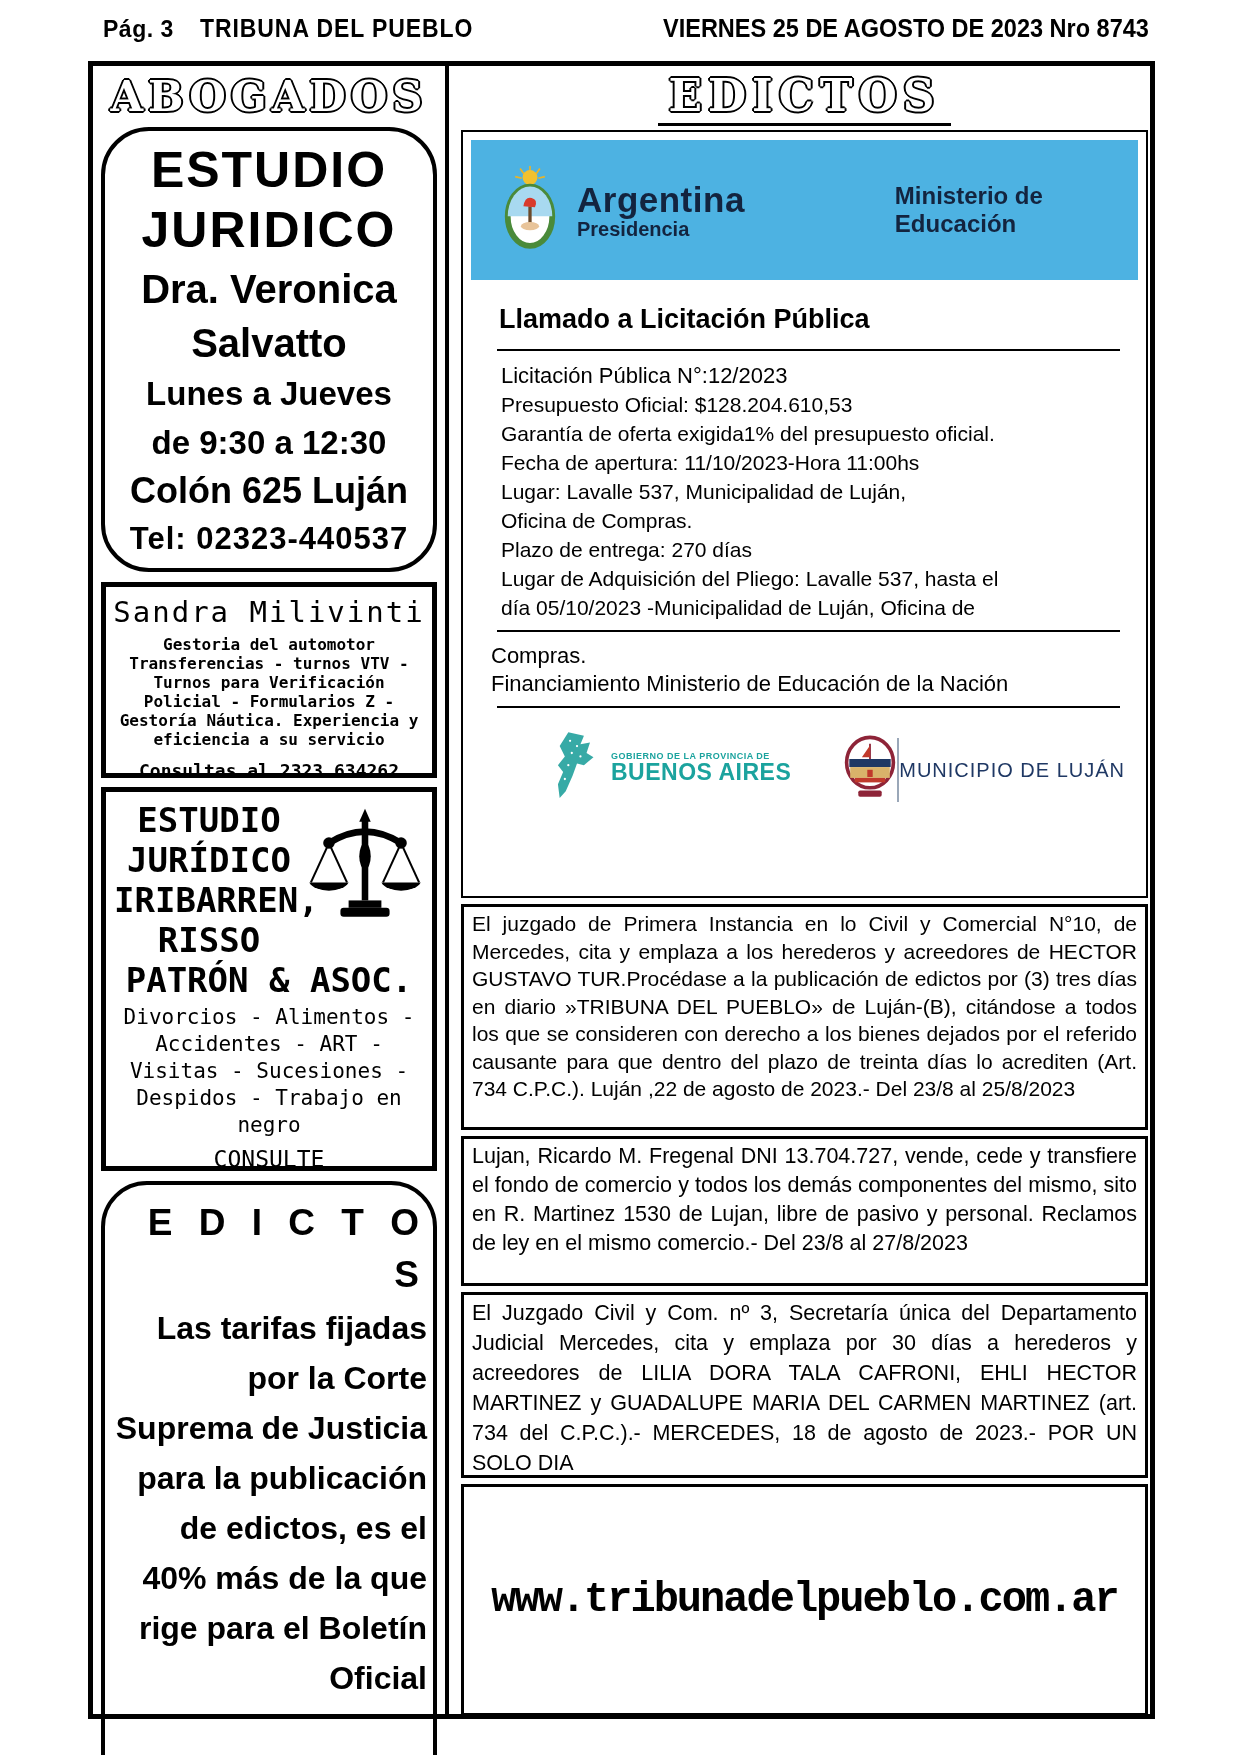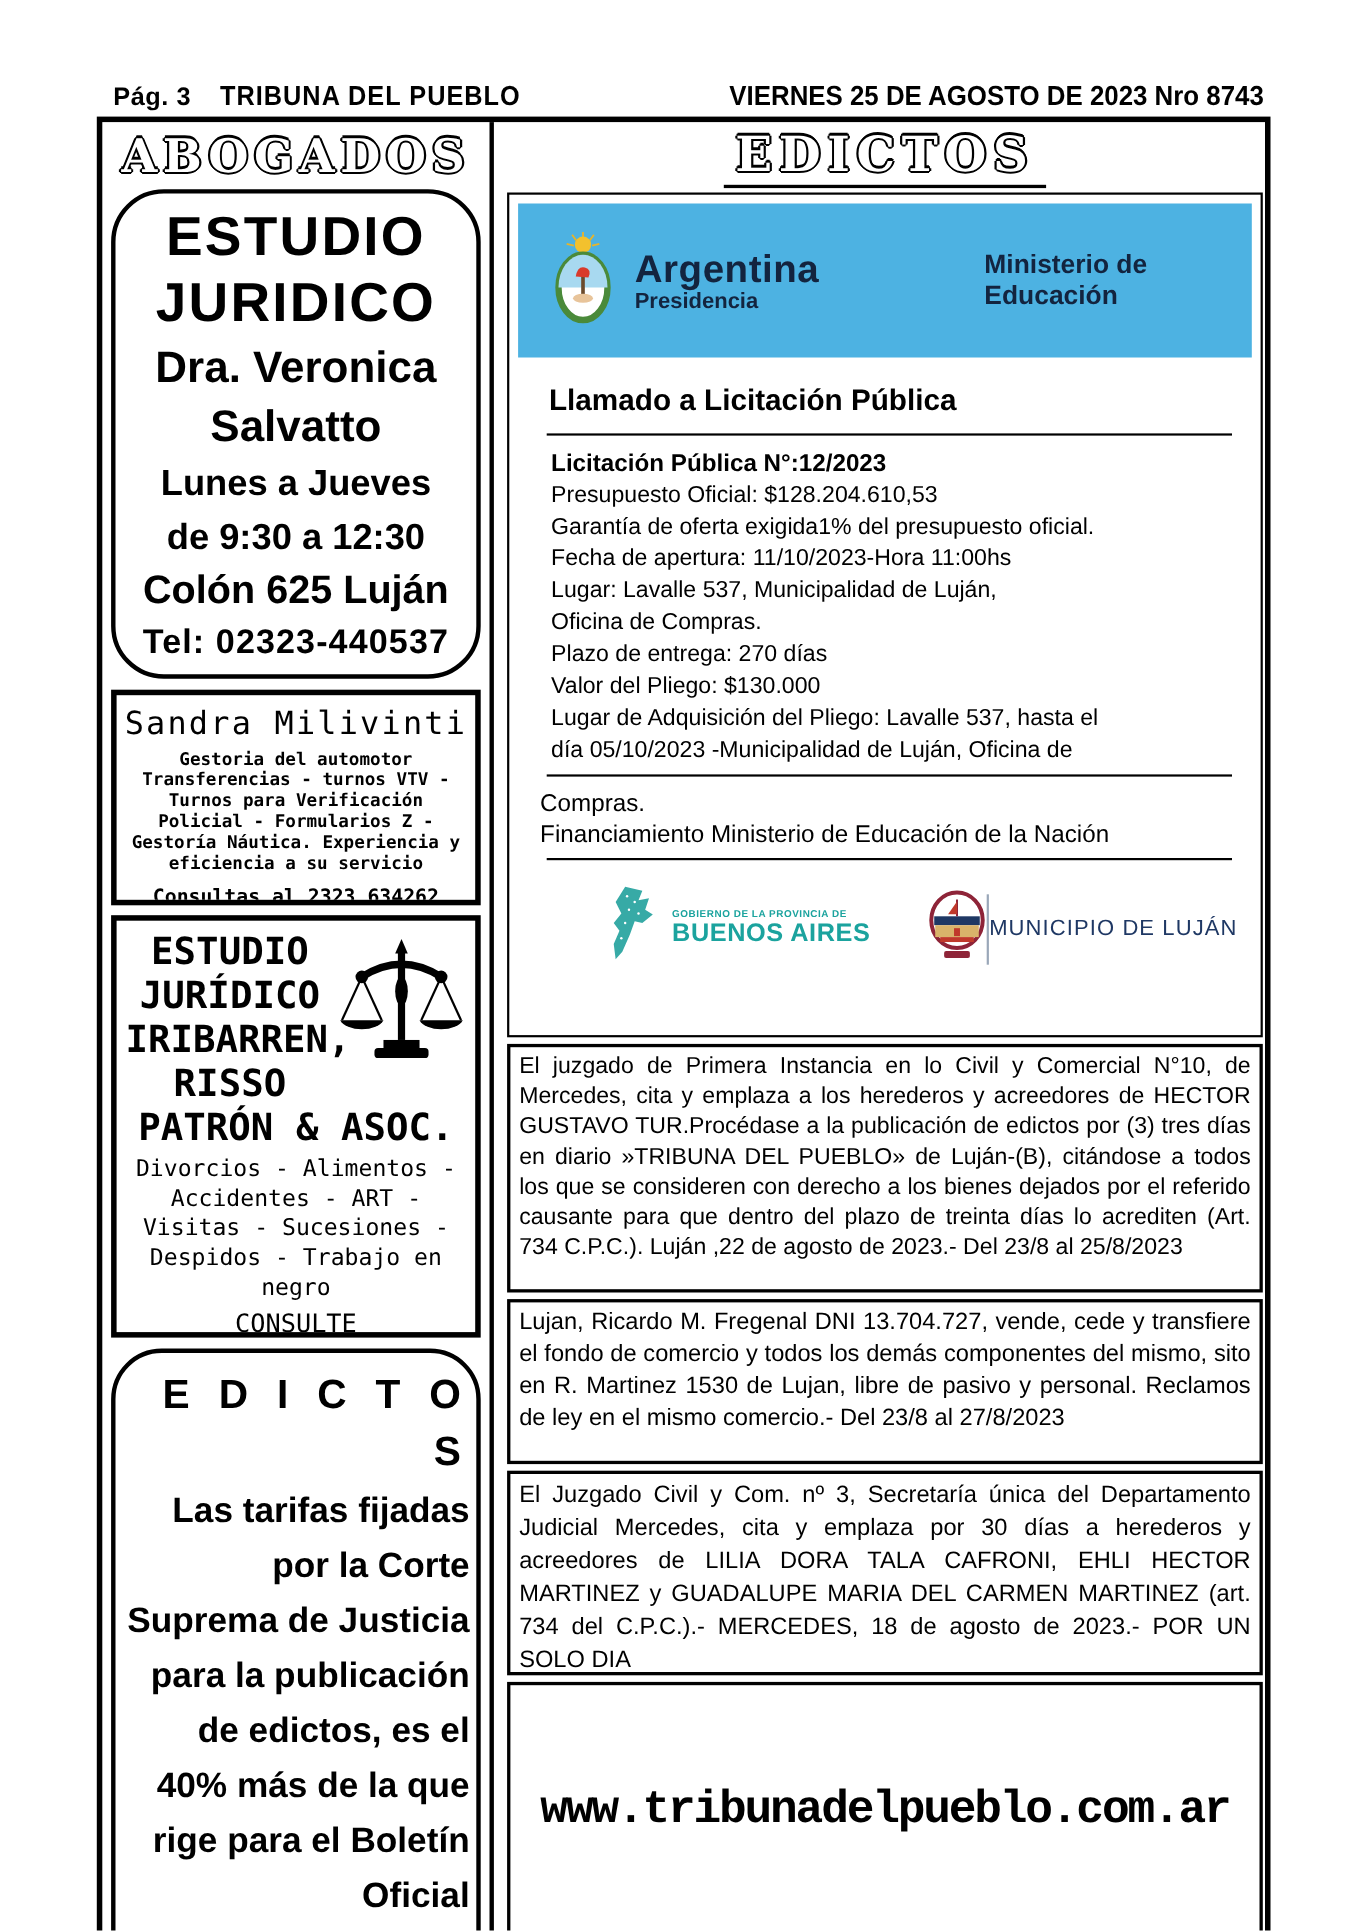--- a/index.html
+++ b/index.html
@@ -6,21 +6,21 @@
   html,body { background:#fff; }
   body {
     width:1241px; height:1755px;
     font-family:"Liberation Sans", sans-serif;
     color:#000; position:relative; overflow:hidden;
   }
 
   
   .header-row{
     display:flex; justify-content:space-between; align-items:flex-end;
-    padding:40px 92px 4px 103px; height:61px;margin-top:45px;
+    padding:40px 92px 18px 103px; height:61px;
   }
   .header-left{ display:flex; align-items:baseline; gap:26px; }
   .hdr-page{ font-size:23px; font-weight:bold; letter-spacing:0.5px; }
   .hdr-paper{ font-size:25px; font-weight:bold; letter-spacing:1px; transform:scaleX(.92); transform-origin:left; }
   .hdr-date{ font-size:25px; font-weight:bold; letter-spacing:0; transform:scaleX(.94); transform-origin:right; }
 
   
   .frame{
     margin:0 86px 0 88px; height:1658px;
     border:5px solid #000; display:flex; background:#fff;
@@ -103,21 +103,21 @@
   .brand-text .brand{ font-size:35px; font-weight:bold; letter-spacing:0.5px; }
   .brand-text .brand-sub{ font-size:20px; font-weight:bold; margin-top:-2px; }
   .ministry{ font-size:24px; font-weight:bold; margin-left:150px; }
 
   .llamado{ font-size:27px; font-weight:bold; margin:24px 0 0 28px; }
   .objeto{ margin:16px 0 0 16px; font-size:22px; font-weight:bold; line-height:30px; }
   .objeto .o2{ padding-left:6px; }
   .rule{ border-top:2px solid #000; margin:14px 18px 0 26px; }
   .rule2{ border-top:2px solid #000; margin:8px 18px 0 26px; }
   .details{ margin:10px 0 0 30px; font-size:21px; line-height:29px; }
-  .details .d-bold{ font-weight:bold; font-size:22px; }
+  .details .d-bold{ font-weight:normal; font-size:22px; }
   .compras-block{ margin:10px 0 0 20px; font-size:22px; line-height:28px; }
   .logos-row{ display:flex; align-items:flex-end; margin:22px 0 0 80px; gap:14px; }
   .ba-group{ display:flex; align-items:center; gap:8px; }
   .ba-text{ line-height:1; }
   .ba-small{ font-size:9px; font-weight:bold; color:#1ba39e; letter-spacing:0.5px; }
   .ba-big{ font-size:23px; font-weight:bold; color:#1ba39e; letter-spacing:0.5px; }
   .lujan-group{ display:flex; align-items:center; margin-left:38px; }
   .lujan-divider{ width:2px; height:64px; background:#9aa7b8; }
   .lujan-text{ font-size:20px; color:#1f3864; letter-spacing:1px; }
 
@@ -249,21 +249,20 @@
       <div class="rule"></div>
 
       <div class="details">
         <div class="d-bold">Licitación Pública N°:12/2023</div>
         <div>Presupuesto Oficial: $128.204.610,53</div>
         <div>Garantía de oferta exigida1% del presupuesto oficial.</div>
         <div>Fecha de apertura: 11/10/2023-Hora 11:00hs</div>
         <div>Lugar: Lavalle 537, Municipalidad de Luján,</div>
         <div>Oficina de Compras.</div>
         <div>Plazo de entrega: 270 días</div>
-        <div>Valor del Pliego: $130.000</div>
         <div>Lugar de Adquisición del Pliego: Lavalle 537, hasta el</div>
         <div>día 05/10/2023 -Municipalidad de Luján, Oficina de</div>
       </div>
 
       <div class="rule2"></div>
 
       <div class="compras-block">
         <div>Compras.</div>
         <div>Financiamiento Ministerio de Educación de la Nación</div>
       </div>

